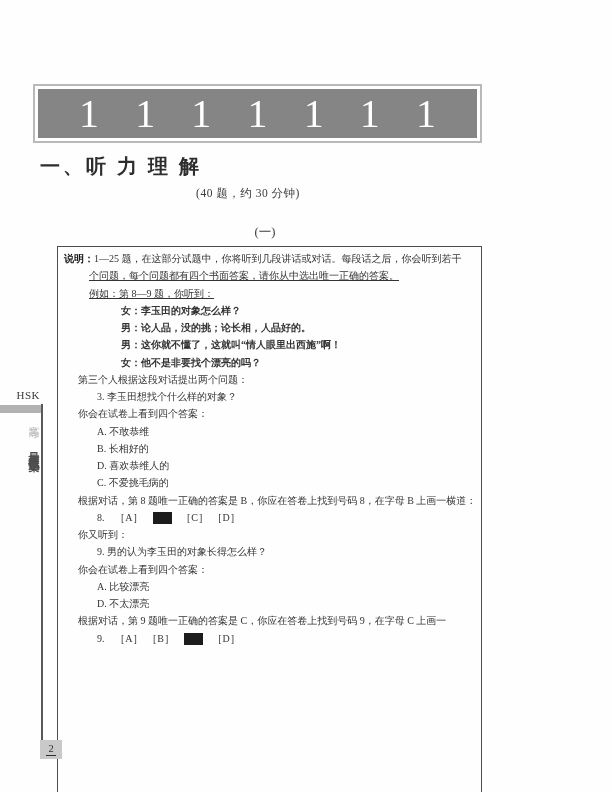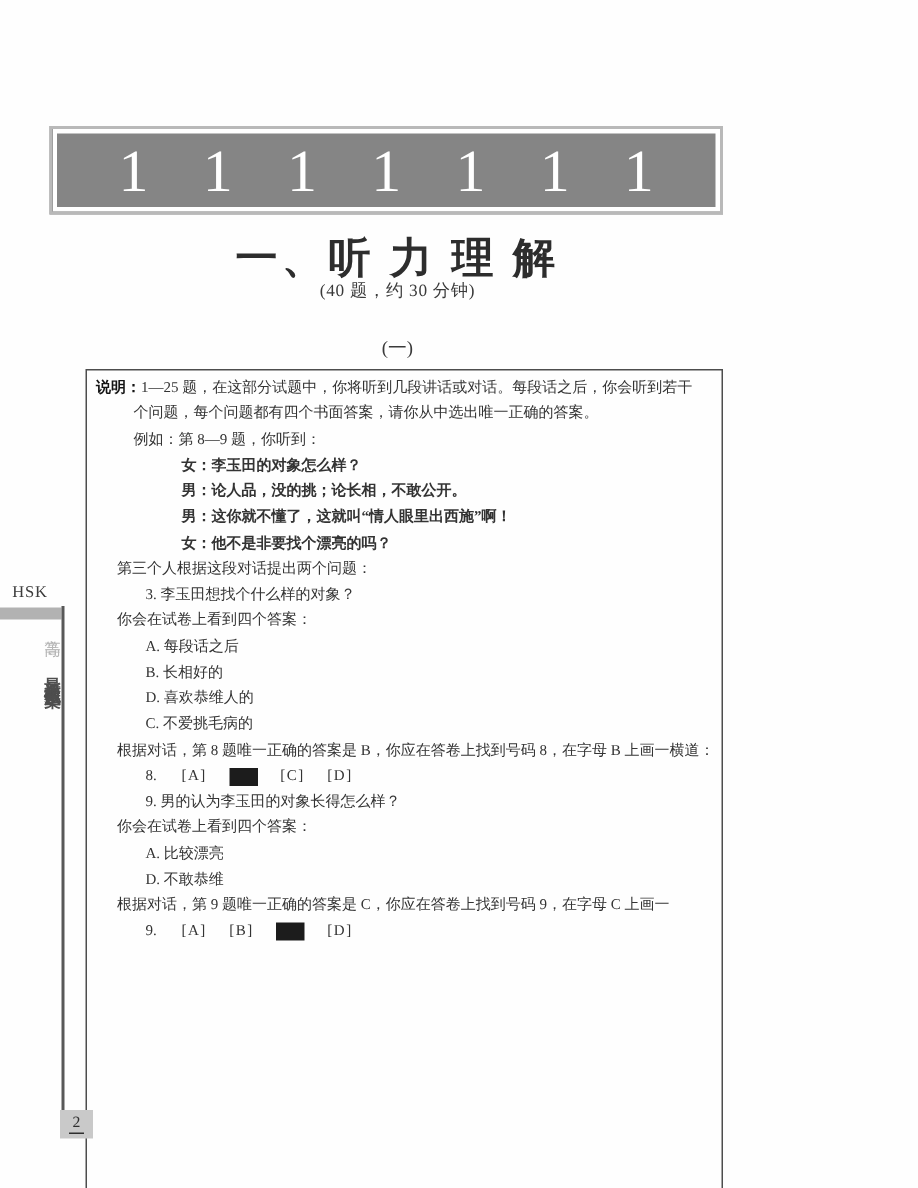--- a/index.html
+++ b/index.html
@@ -12,47 +12,47 @@
 
   
   .banner{
     position:absolute;left:33px;top:84px;width:449px;height:59px;box-sizing:border-box;
     background:#858585;border:2px solid #b9b9b9;box-shadow:inset 0 0 0 3px #ffffff;
     display:flex;align-items:center;justify-content:space-around;padding:0 26px;
   }
   .banner .digit{color:#ffffff;font-size:40px;line-height:1;font-weight:400;}
 
   
-  .title{position:absolute;left:40px;top:153px;width:450px;text-align:center;
-    font-size:28px;font-weight:bold;color:#2d2d2d;letter-spacing:3px;}
-  .subtitle{position:absolute;left:40px;top:186px;width:450px;text-align:center;
+  .title{position:absolute;left:40px;top:153px;width:450px;
+    font-size:20px;font-weight:bold;color:#2d2d2d;letter-spacing:3px;}
+  .subtitle{position:absolute;left:23px;top:186px;width:450px;text-align:center;
     font-size:11.5px;color:#3a3a3a;letter-spacing:0.5px;}
   .part{position:absolute;left:40px;top:224px;width:450px;text-align:center;
     font-size:12.5px;color:#3a3a3a;}
 
   
   .box{
     position:absolute;left:57px;top:246px;width:425px;height:556px;box-sizing:border-box;
     border:1px solid #4d4d4d;padding-top:3px;overflow:hidden;background:#fefefe;
   }
   .line{font-size:10px;line-height:17.25px;color:#333333;white-space:nowrap;}
   .line .lbl{font-weight:bold;color:#141414;}
   .line.intro{padding-left:6px;}
-  .line.cont{padding-left:31px;}
+  .line.cont{padding-left:31px;text-decoration:underline;}
   .line.plain{padding-left:20px;}
   .line.item{padding-left:39px;}
   .line.dialogue{padding-left:63px;font-weight:bold;}
   .line.answer{padding-left:39px;display:flex;align-items:center;}
   .answer .num{display:inline-block;width:24px;}
   .answer .opt{display:inline-block;margin-right:15px;letter-spacing:1px;color:#333;}
   .answer .fill{display:inline-block;width:19px;height:12px;background:#1c1c1c;
     margin-right:15px;position:relative;top:0.5px;}
 
   
-  .hsk{position:absolute;left:0;top:389px;width:40px;text-align:center;
+  .hsk{position:absolute;left:0;top:389px;width:40px;text-align:right;
     font-size:11px;color:#3c3c3c;letter-spacing:0.5px;}
   .sidebar-bar{position:absolute;left:0;top:405px;width:41px;height:8px;background:#b2b2b2;}
   .vrule{position:absolute;left:41px;top:404px;width:2px;height:337px;background:#585858;}
   .vtext{writing-mode:vertical-rl;text-orientation:upright;position:absolute;left:26px;}
   .level{top:417px;font-size:11px;letter-spacing:2px;color:#b6b6b6;}
   .series{top:443px;font-size:11px;letter-spacing:1.6px;color:#4e4e4e;font-weight:bold;}
   .pagebox{position:absolute;left:40px;top:740px;width:22px;height:19px;background:#c9c9c9;
     display:flex;align-items:center;justify-content:center;}
   .pagebox .pnum{font-size:10.5px;color:#2e2e2e;border-bottom:1px solid #2e2e2e;
     padding:0 2px;line-height:1.15;}
@@ -74,42 +74,43 @@
 
   <div class="title">一、听 力 理 解</div>
   <div class="subtitle">(40 题，约 30 分钟)</div>
   <div class="part">(一)</div>
 
   <div class="box">
       <div class="line intro"><span class="lbl">说明：</span><span>1—25 题，在这部分试题中，你将听到几段讲话或对话。每段话之后，你会听到若干</span></div>
       <div class="line cont">个问题，每个问题都有四个书面答案，请你从中选出唯一正确的答案。</div>
       <div class="line cont">例如：第 8—9 题，你听到：</div>
       <div class="line dialogue">女：李玉田的对象怎么样？</div>
-      <div class="line dialogue">男：论人品，没的挑；论长相，不敢公开。</div>
+      <div class="line dialogue">男：论人品，没的挑；论长相，人品好的。</div>
       <div class="line dialogue">男：这你就不懂了，这就叫“情人眼里出西施”啊！</div>
       <div class="line dialogue">女：他不是非要找个漂亮的吗？</div>
       <div class="line plain">第三个人根据这段对话提出两个问题：</div>
       <div class="line item">3. 李玉田想找个什么样的对象？</div>
       <div class="line plain">你会在试卷上看到四个答案：</div>
-      <div class="line item">A. 每段话之后</div>
+      <div class="line item">A. 不敢恭维</div>
       <div class="line item">B. 长相好的</div>
       <div class="line item">D. 喜欢恭维人的</div>
       <div class="line item">C. 不爱挑毛病的</div>
       <div class="line plain">根据对话，第 8 题唯一正确的答案是 B，你应在答卷上找到号码 8，在字母 B 上画一横道：</div>
       <div class="line answer">
         <span class="num">8.</span>
         <span class="opt">[A]</span>
         <span class="fill"></span>
         <span class="opt">[C]</span>
         <span class="opt">[D]</span>
       </div>
+      <div class="line plain">你又听到：</div>
       <div class="line item">9. 男的认为李玉田的对象长得怎么样？</div>
       <div class="line plain">你会在试卷上看到四个答案：</div>
       <div class="line item">A. 比较漂亮</div>
-      <div class="line item">D. 不敢恭维</div>
+      <div class="line item">D. 不太漂亮</div>
       <div class="line plain">根据对话，第 9 题唯一正确的答案是 C，你应在答卷上找到号码 9，在字母 C 上画一</div>
       <div class="line answer">
         <span class="num">9.</span>
         <span class="opt">[A]</span>
         <span class="opt">[B]</span>
         <span class="fill"></span>
         <span class="opt">[D]</span>
       </div>
     </div>
 

